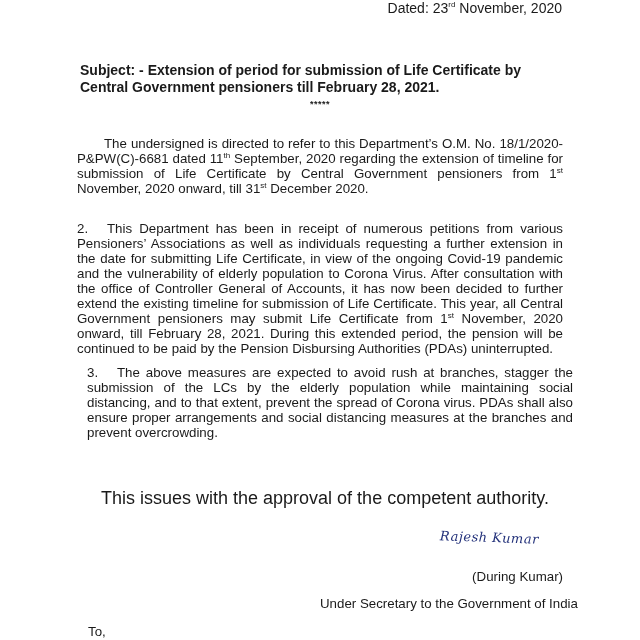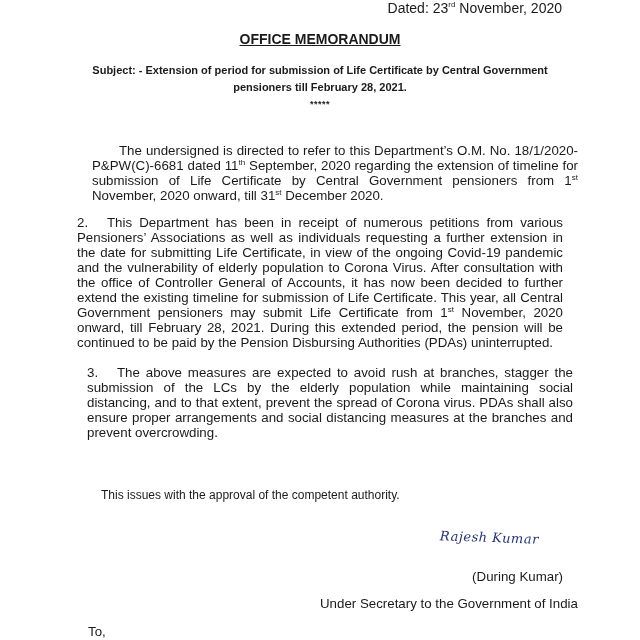--- a/index.html
+++ b/index.html
@@ -13,55 +13,54 @@
     .page { position: absolute; left: 0; top: 0; width: 640px; height: 640px; }
     .dated {
       position: absolute; top: 0px; right: 78px;
       font-size: 14px; line-height: 16px;
     }
     .title {
       position: absolute; top: 31px; left: 0; width: 640px; text-align: center;
       font-weight: bold; font-size: 14px; text-decoration: underline;
     }
     .subject {
-      position: absolute; top: 62px; left: 80px; width: 480px; text-align: center;
-      font-weight: bold; font-size: 11px; line-height: 17px;
+      position: absolute; top: 62px; left: 80px; width: 480px; text-align: left;
+      font-weight: bold; font-size: 14px; line-height: 17px;
     }
     .stars {
       position: absolute; top: 99px; left: 0; width: 640px; text-align: center;
       font-size: 9px; font-weight: bold; letter-spacing: 0.5px;
     }
     .para {
       position: absolute; left: 77px; width: 486px;
       text-align: justify; line-height: 15px; font-size: 13.3px;
     }
     .para sup { font-size: 8px; line-height: 0; vertical-align: 5px; }
-    .p1 { top: 143px; text-indent: 27px; margin-left: 15px; }
-    .p2 { top: 215px; }
+    .p1 { top: 136px; text-indent: 27px; }
+    .p2 { top: 221px; }
     .p3 { top: 365px; margin-left: 10px; }
     .p4 { top: 452px; }
     .num { display: inline-block; width: 30px; }
-    .approval { position: absolute; top: 488px; left: 101px; font-size: 12px; }
+    .approval { position: absolute; top: 488px; left: 101px; font-size: 18px; }
     .signature {
       position: absolute; top: 530px; left: 440px;
       font-family: "DejaVu Serif", serif; font-style: italic;
       color: #23317a; font-size: 13px; letter-spacing: 0.5px;
       transform: rotate(2deg);
     }
     .signer-name { position: absolute; top: 569px; right: 77px; font-size: 13.3px; }
     .designation { position: absolute; top: 596px; left: 320px; font-size: 13.3px; }
     .to { position: absolute; top: 624px; left: 88px; font-size: 13.3px; }
   </style>
 </head>
 <body>
 
 <div class="page">
   <div class="dated"><span>Dated: 23</span><sup style="font-size:8px;line-height:0">rd</sup><span> November, 2020</span></div>
 
-  <div class="title">OFFICE MEMORANDUM</div>
 
   <div class="subject">Subject: - Extension of period for submission of Life Certificate by Central Government pensioners till February 28, 2021.</div>
 
   <div class="stars">*****</div>
 
   <div class="para p1"><span>The undersigned is directed to refer to this Department’s O.M. No. 18/1/2020-P&amp;PW(C)-6681 dated 11</span><sup>th</sup><span> September, 2020 regarding the extension of timeline for submission of Life Certificate by Central Government pensioners from 1</span><sup>st</sup><span> November, 2020 onward, till 31</span><sup>st</sup><span> December 2020.</span></div>
 
   <div class="para p2"><span class="num">2.</span><span>This Department has been in receipt of numerous petitions from various Pensioners’ Associations as well as individuals requesting a further extension in the date for submitting Life Certificate, in view of the ongoing Covid-19 pandemic and the vulnerability of elderly population to Corona Virus. After consultation with the office of Controller General of Accounts, it has now been decided to further extend the existing timeline for submission of Life Certificate. This year, all Central Government pensioners may submit Life Certificate from 1</span><sup>st</sup><span> November, 2020 onward, till February 28, 2021.  During this extended period, the pension will be continued to be paid by the Pension Disbursing Authorities (PDAs) uninterrupted.</span></div>
 
   <div class="para p3"><span class="num">3.</span><span>The above measures are expected to avoid rush at branches, stagger the submission of the LCs by the elderly population while maintaining social distancing, and to that extent, prevent the spread of Corona virus. PDAs shall also ensure proper arrangements and social distancing measures at the branches and prevent overcrowding.</span></div>

